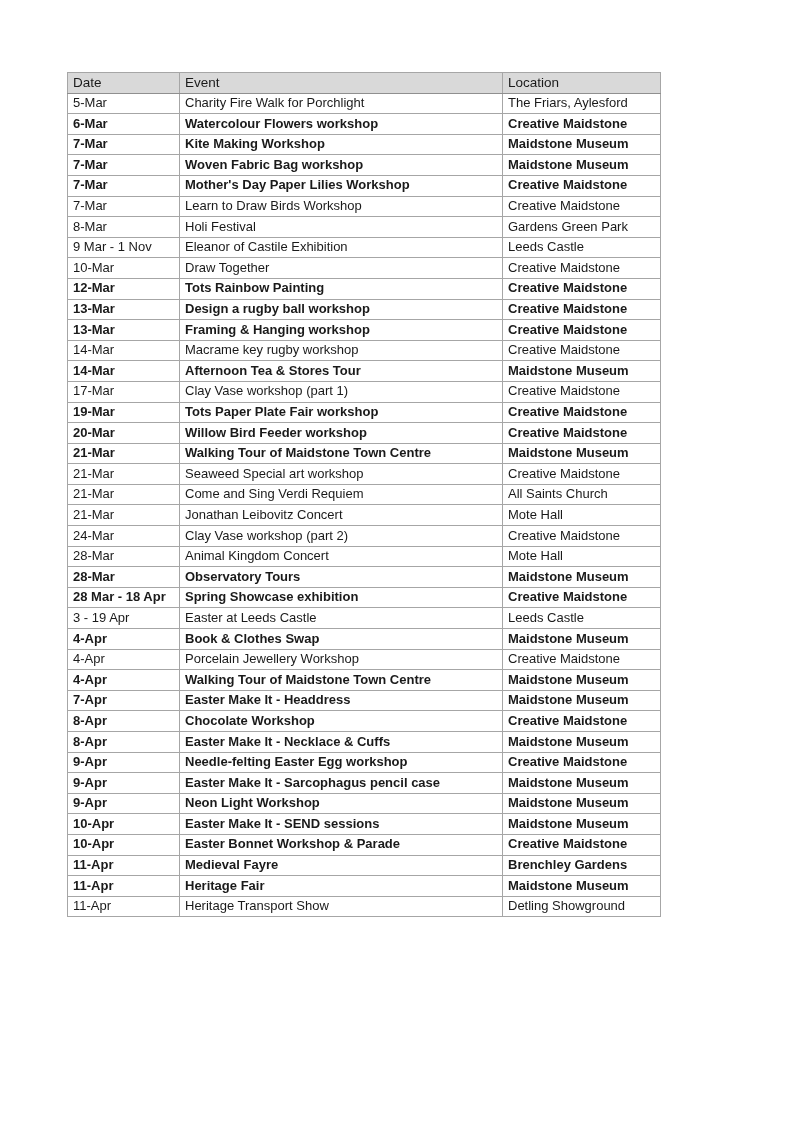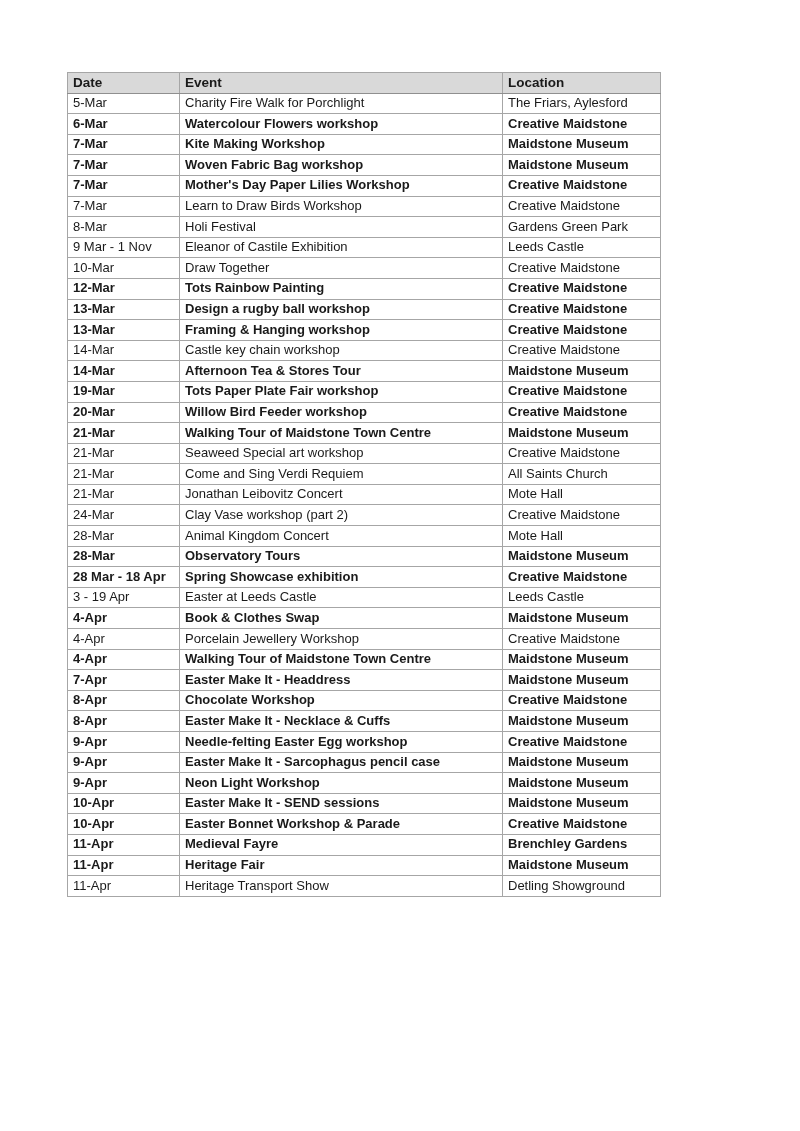--- a/index.html
+++ b/index.html
@@ -34,21 +34,21 @@
     line-height:16.6px;
     padding:1.5px 4px 1.5px 5px;
     white-space:nowrap;
     overflow:hidden;
     text-align:left;
     vertical-align:middle;
     font-weight:400;
   }
   .events-table thead th{
     background:var(--header-bg);
-    font-weight:700;
+    font-weight:400;
     font-size:13.5px;
     border-bottom:1px solid #8f8f8f;
     margin-top:12px;
   }
   .events-table tr.bold td{
     font-weight:700;
   }
 </style>
 </head>
 <body>
@@ -123,27 +123,32 @@
           <td>Design a rugby ball workshop</td>
           <td>Creative Maidstone</td>
         </tr>
         <tr class="bold">
           <td>13-Mar</td>
           <td>Framing &amp; Hanging workshop</td>
           <td>Creative Maidstone</td>
         </tr>
         <tr>
           <td>14-Mar</td>
-          <td>Castle key chain workshop</td>
+          <td>Macrame key rugby workshop</td>
           <td>Creative Maidstone</td>
         </tr>
         <tr class="bold">
           <td>14-Mar</td>
           <td>Afternoon Tea &amp; Stores Tour</td>
           <td>Maidstone Museum</td>
+        </tr>
+        <tr>
+          <td>17-Mar</td>
+          <td>Clay Vase workshop (part 1)</td>
+          <td>Creative Maidstone</td>
         </tr>
         <tr class="bold">
           <td>19-Mar</td>
           <td>Tots Paper Plate Fair workshop</td>
           <td>Creative Maidstone</td>
         </tr>
         <tr class="bold">
           <td>20-Mar</td>
           <td>Willow Bird Feeder workshop</td>
           <td>Creative Maidstone</td>

